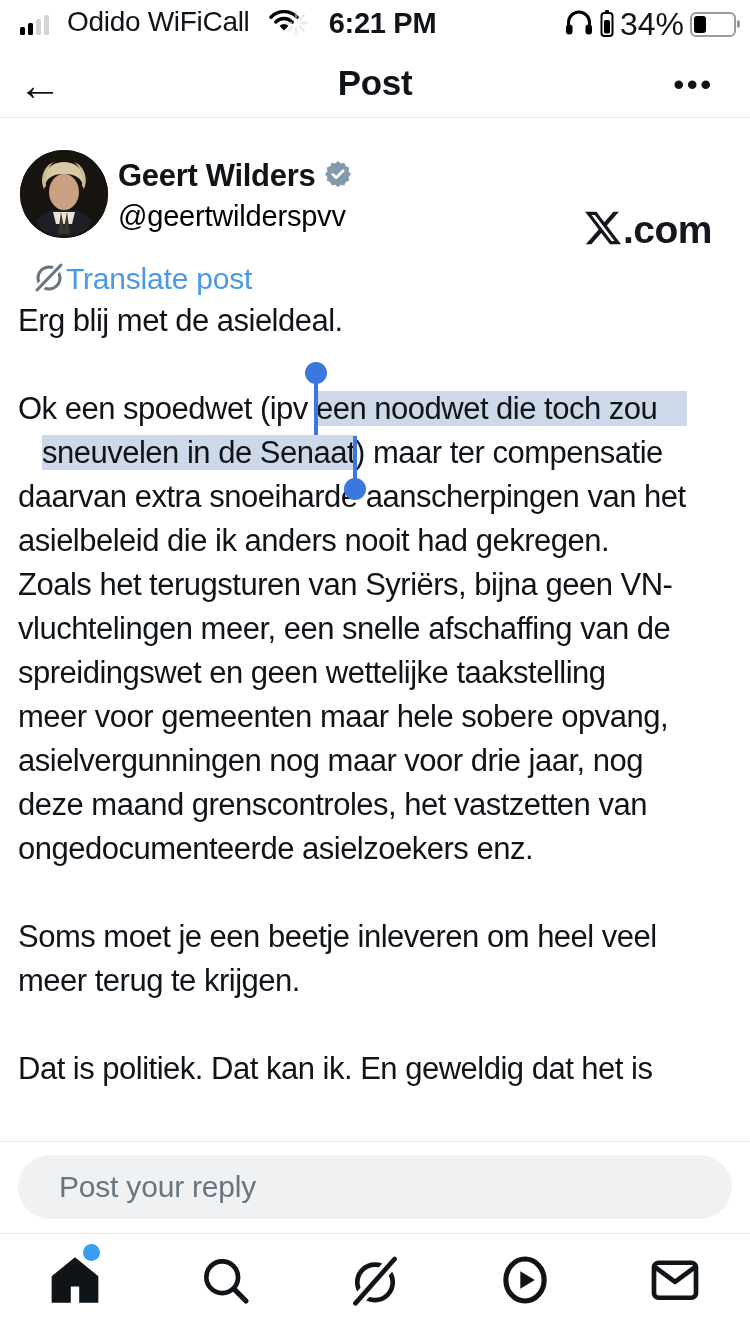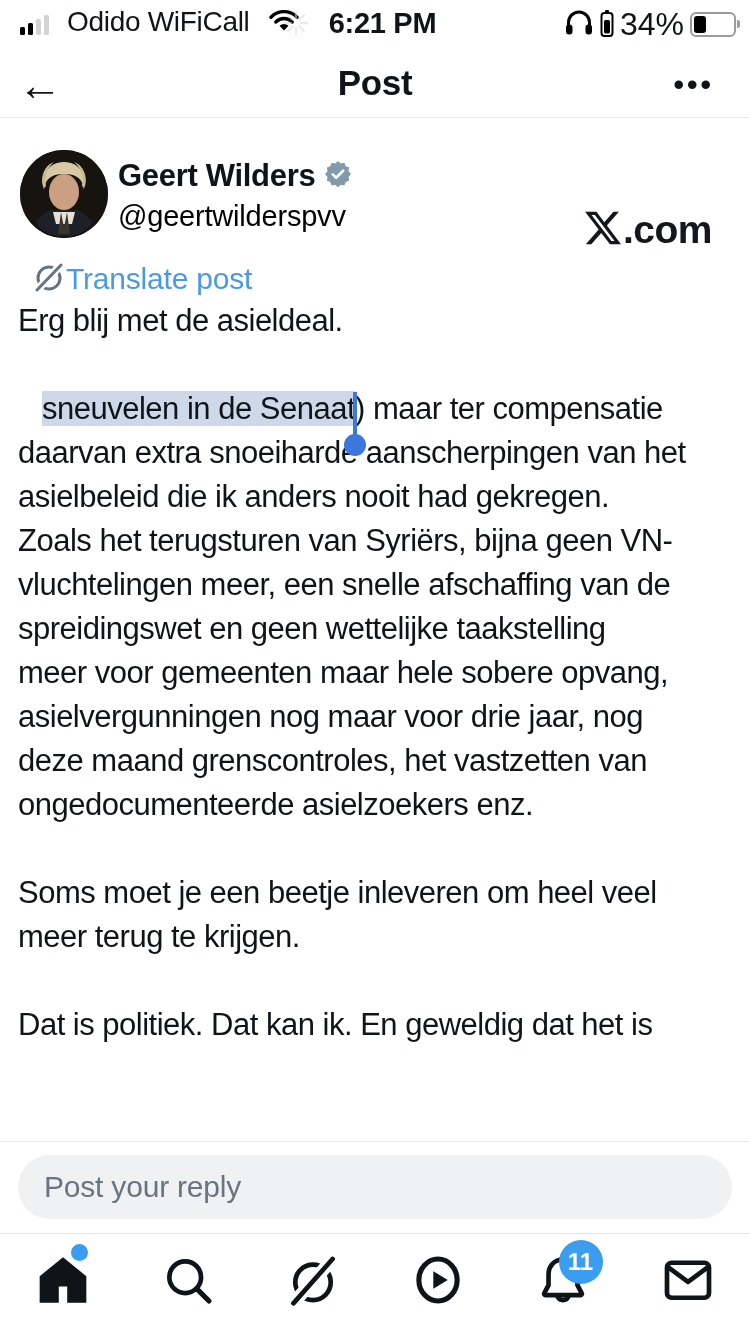--- a/index.html
+++ b/index.html
@@ -53,21 +53,21 @@
   .sel-handle{position:absolute;}
   .sel-handle .dot,.sel-handle .stem{position:absolute;display:block;background:var(--handle);}
   .sel-handle.start{left:0;top:0;}
   .sel-handle.start .dot{left:-11px;top:-29px;width:22px;height:22px;border-radius:50%;}
   .sel-handle.start .stem{left:-2px;top:-11px;width:4px;height:56px;}
   .sel-handle.end{left:100%;top:0;}
   .sel-handle.end .stem{left:-2px;top:1px;width:4px;height:48px;}
   .sel-handle.end .dot{left:-11px;top:43px;width:22px;height:22px;border-radius:50%;}
   
   .reply-pill{position:absolute;left:18px;top:1155px;width:714px;height:64px;border-radius:32px;background:#eff1f3;display:flex;align-items:center;}
-  .reply-placeholder{margin-left:26px;font-size:30px;color:#68747f;letter-spacing:-0.2px;}
+  .reply-placeholder{margin-left:41px;font-size:30px;color:#68747f;letter-spacing:-0.2px;}
   
   .tabbar{position:absolute;left:0;right:0;top:1234px;height:100px;display:flex;}
   .tab{flex:1;display:flex;align-items:flex-start;justify-content:center;padding-top:18px;position:relative;}
   .tab svg{display:block;}
   .home-dot{position:absolute;left:50%;margin-left:8px;top:10px;width:17px;height:17px;border-radius:50%;background:#3b9df0;}
   .notif-badge{position:absolute;left:50%;margin-left:-4px;top:6px;min-width:44px;height:44px;border-radius:22px;background:#3b9df0;color:#fff;
     display:flex;align-items:center;justify-content:center;font-size:24px;font-weight:600;}
 </style>
 </head>
 <body>
@@ -178,20 +178,24 @@
       </svg>
     </span>
     <span class="translate-label">Translate post</span>
   </div>
 
   <div class="tweet-body">
       <div class="para">
         <div class="tline"><span>Erg blij met de asieldeal.</span></div>
       </div>
       <div class="para">
+        <div class="tline"><span>Ok een spoedwet (ipv </span><span class="hl hl-extend" style="position: relative;">een noodwet die toch zou<span class="sel-handle start">
+              <i class="dot"></i>
+              <i class="stem"></i>
+            </span></span></div>
         <div class="tline"><span class="hl" style="position: relative; margin-left: 24px;">sneuvelen in de Senaat<span class="sel-handle end">
               <i class="dot"></i>
               <i class="stem"></i>
             </span></span><span>) maar ter compensatie</span></div>
         <div class="tline"><span>daarvan extra snoeiharde aanscherpingen van het</span></div>
         <div class="tline"><span>asielbeleid die ik anders nooit had gekregen.</span></div>
         <div class="tline"><span>Zoals het terugsturen van Syriërs, bijna geen VN-</span></div>
         <div class="tline"><span>vluchtelingen meer, een snelle afschaffing van de</span></div>
         <div class="tline"><span>spreidingswet en geen wettelijke taakstelling</span></div>
         <div class="tline"><span>meer voor gemeenten maar hele sobere opvang,</span></div>
@@ -235,26 +239,19 @@
       </svg>
     </div>
     <div class="tab">
       <svg width="56" height="56" viewBox="0 0 24 24" fill="none">
         <ellipse cx="12" cy="12" rx="8.2" ry="9" stroke="#0f1419" stroke-width="2.2"></ellipse>
         <path d="M10 8.2 L16.2 12 L10 15.8 Z" fill="#0f1419"></path>
       </svg>
     </div>
     <div class="tab">
       <svg width="56" height="56" viewBox="0 0 24 24" fill="none">
-        <path d="M12 3.2 C8.2 3.2 5.8 6.1 5.8 9.6 V14.2 L4 17.6 a0.6 0.6 0 0 0 .5.9 h15 a0.6 0.6 0 0 0 .5-.9 L18.2 14.2 V9.6 C18.2 6.1 15.8 3.2 12 3.2 Z" stroke="#0f1419" stroke-width="2"></path>
-        <path d="M9.6 18.8 a2.5 2.5 0 0 0 4.8 0" stroke="#0f1419" stroke-width="2"></path>
-      </svg>
-      <span class="notif-badge">11</span>
-    </div>
-    <div class="tab">
-      <svg width="56" height="56" viewBox="0 0 24 24" fill="none">
         <rect x="3" y="4.6" width="18" height="15" rx="2" stroke="#0f1419" stroke-width="2"></rect>
         <path d="M3.6 6.6 L12 12.8 L20.4 6.6" stroke="#0f1419" stroke-width="2" stroke-linejoin="round"></path>
       </svg>
     </div>
   </div>
 
 </div>
 
 </body></html>

